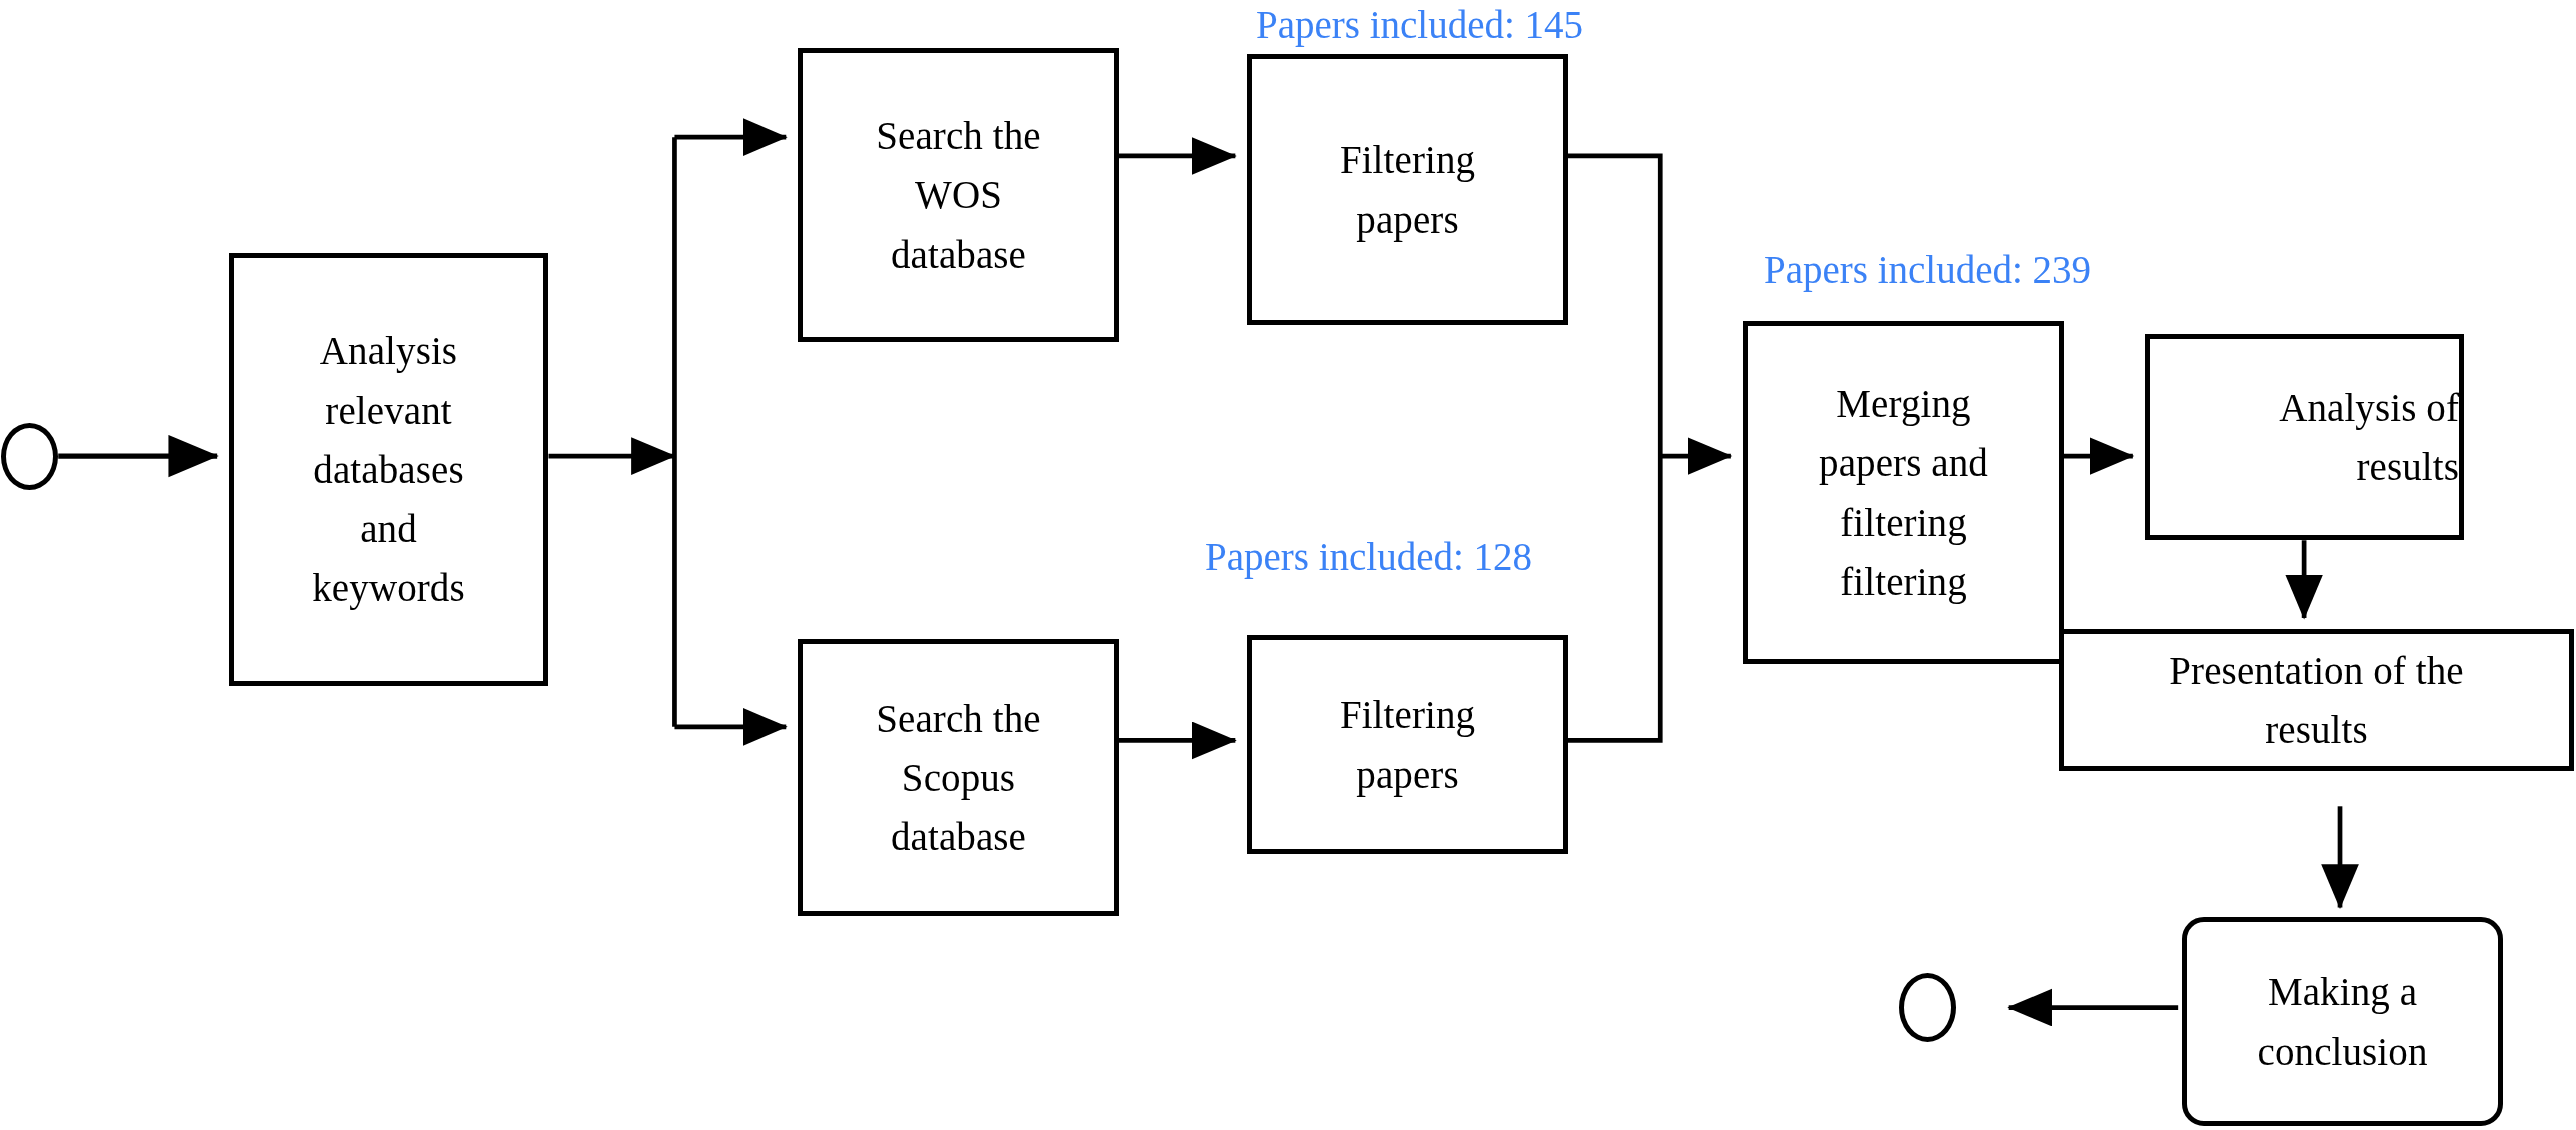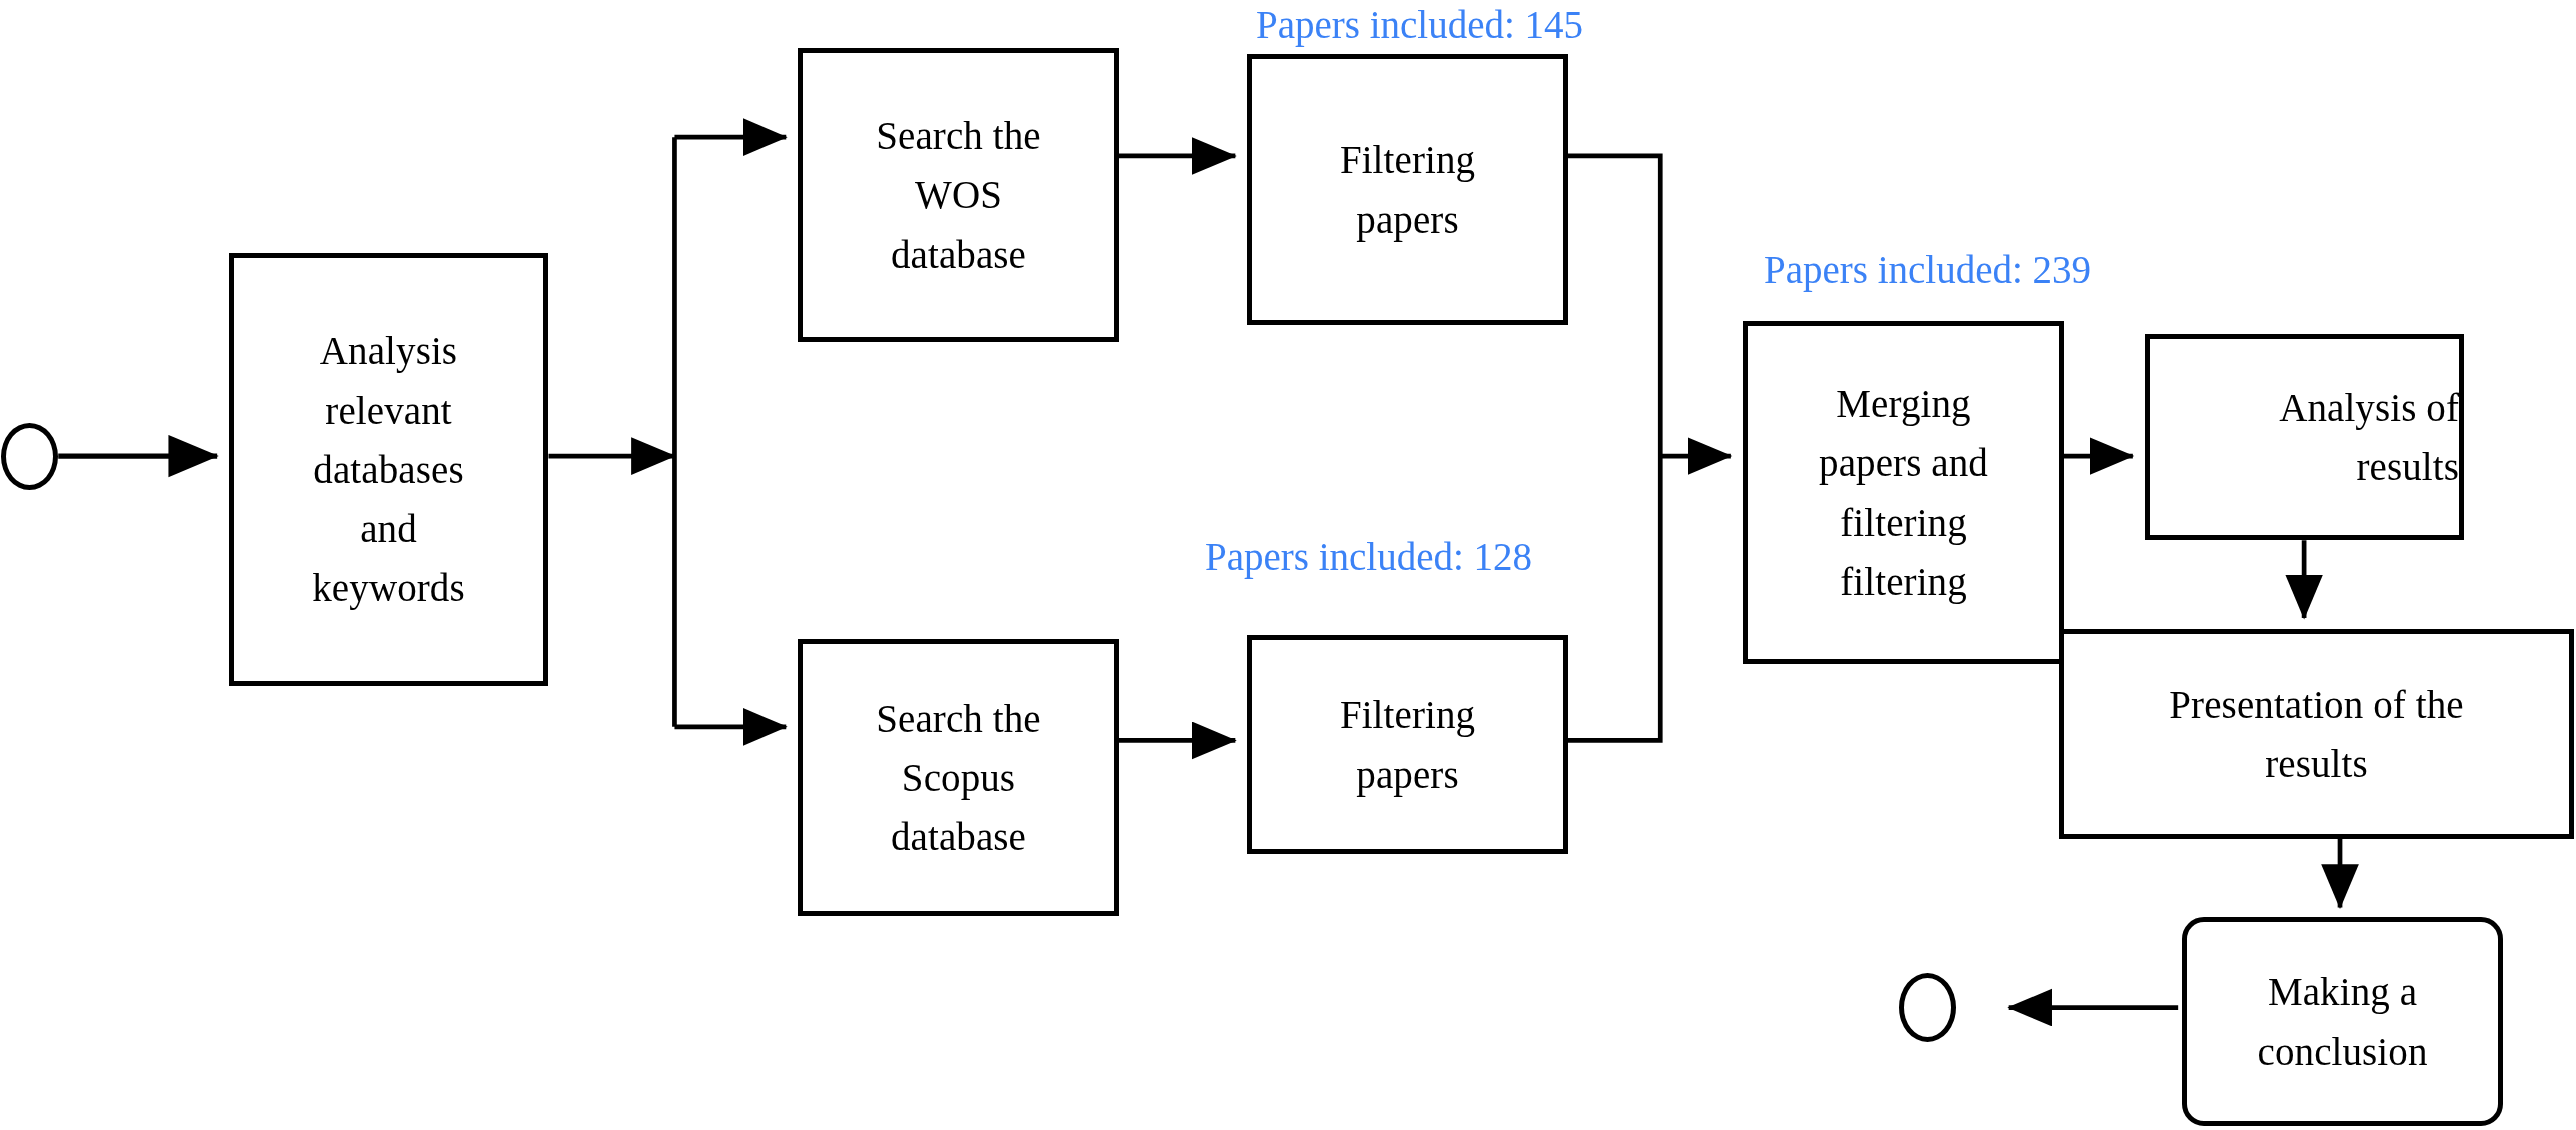--- a/index.html
+++ b/index.html
@@ -145,21 +145,21 @@
     <span class="line">papers and</span>
     <span class="line">filtering</span>
     <span class="line">filtering</span>
   </div>
 
   <div class="node" style="left:2145px; top:334px; width:319px; height:206px;align-items:flex-end;">
     <span class="line">Analysis of</span>
     <span class="line">results</span>
   </div>
 
-  <div class="node" style="left:2059px; top:629px; width:515px; height:210px; z-index:5;">
+  <div class="node" style="left:2059px; top:629px; width:515px; height:142px; z-index:5;">
     <span class="line">Presentation of the</span>
     <span class="line">results</span>
   </div>
 
   <div class="node" style="left:2182px; top:917px; width:321px; height:209px;border-radius:22px;">
     <span class="line">Making a</span>
     <span class="line">conclusion</span>
   </div>
 
   <div class="annot" style="left:1256px; top:4.7px;">Papers included: 145</div>

